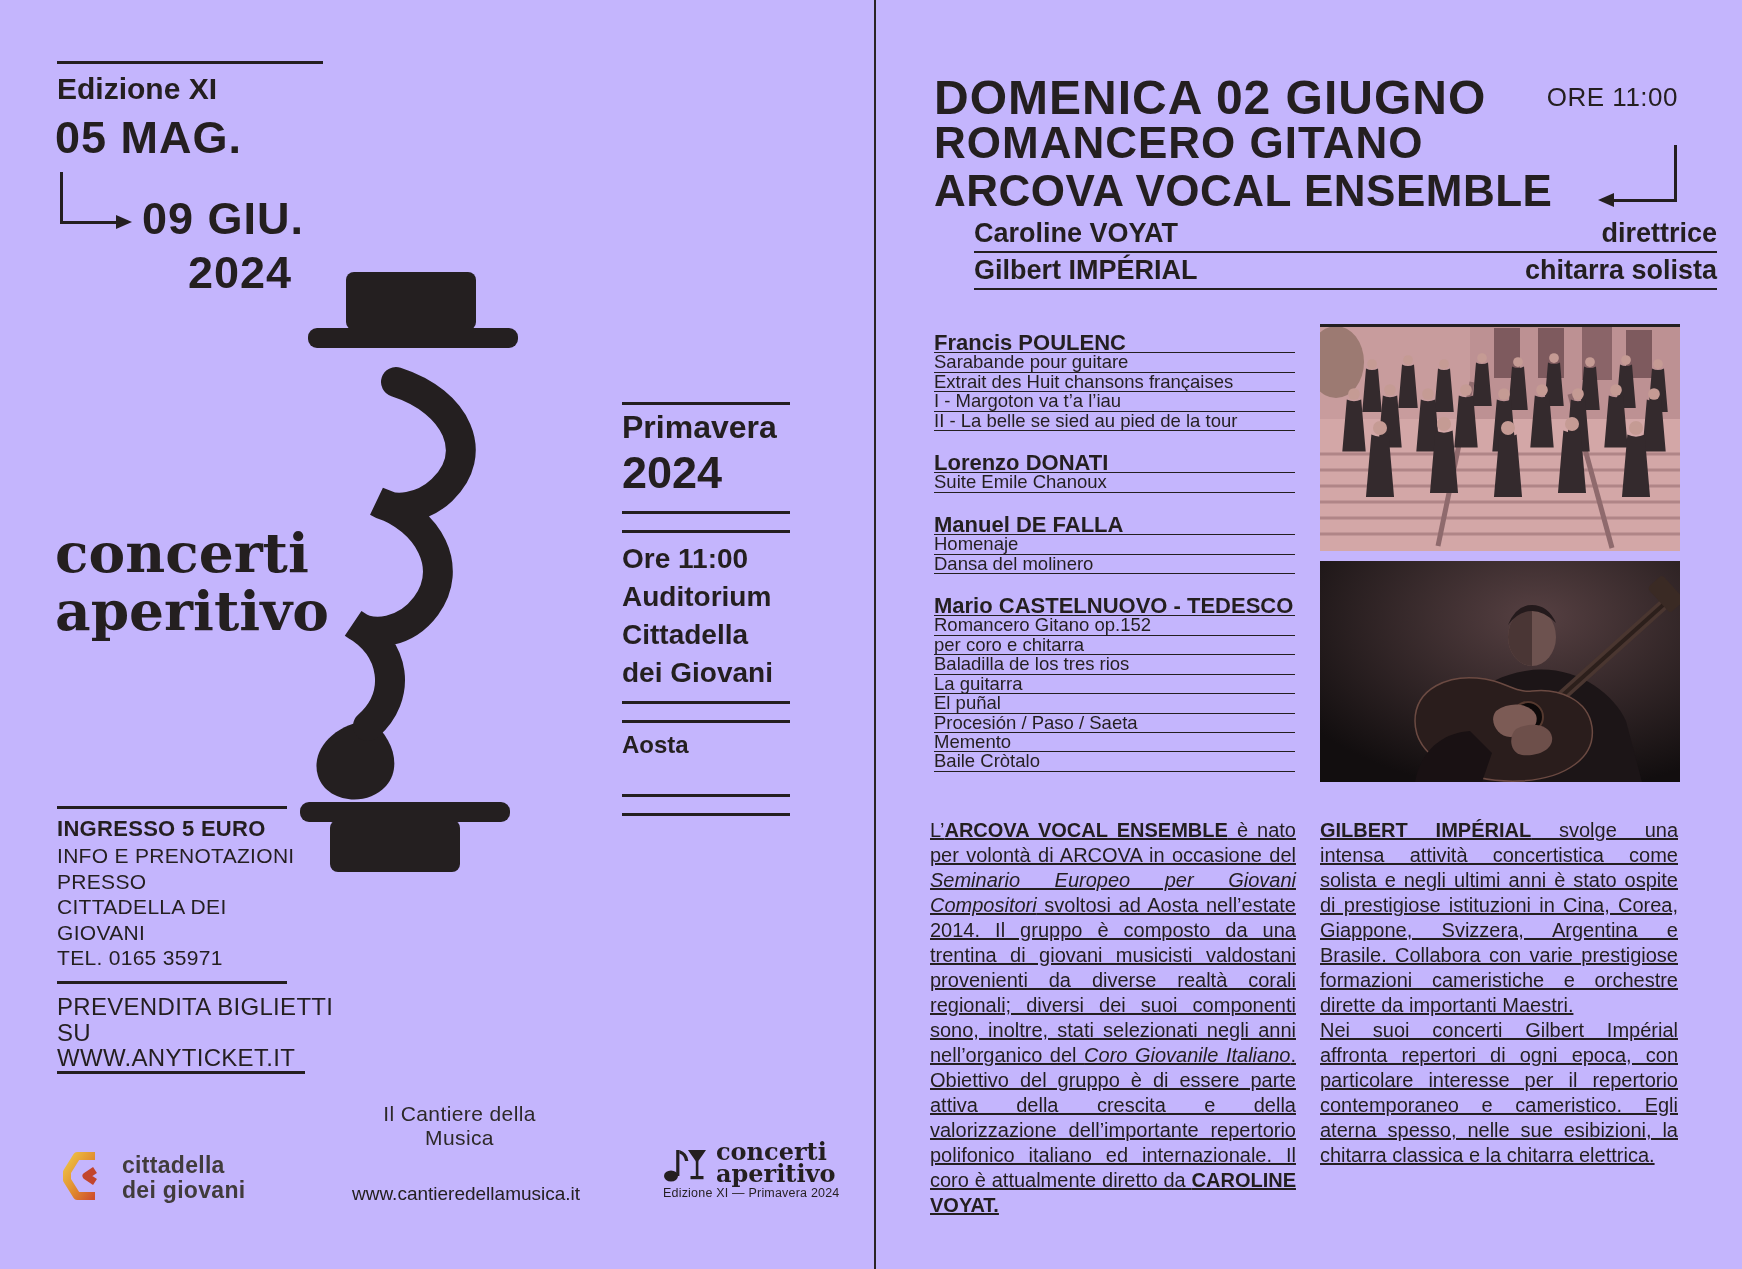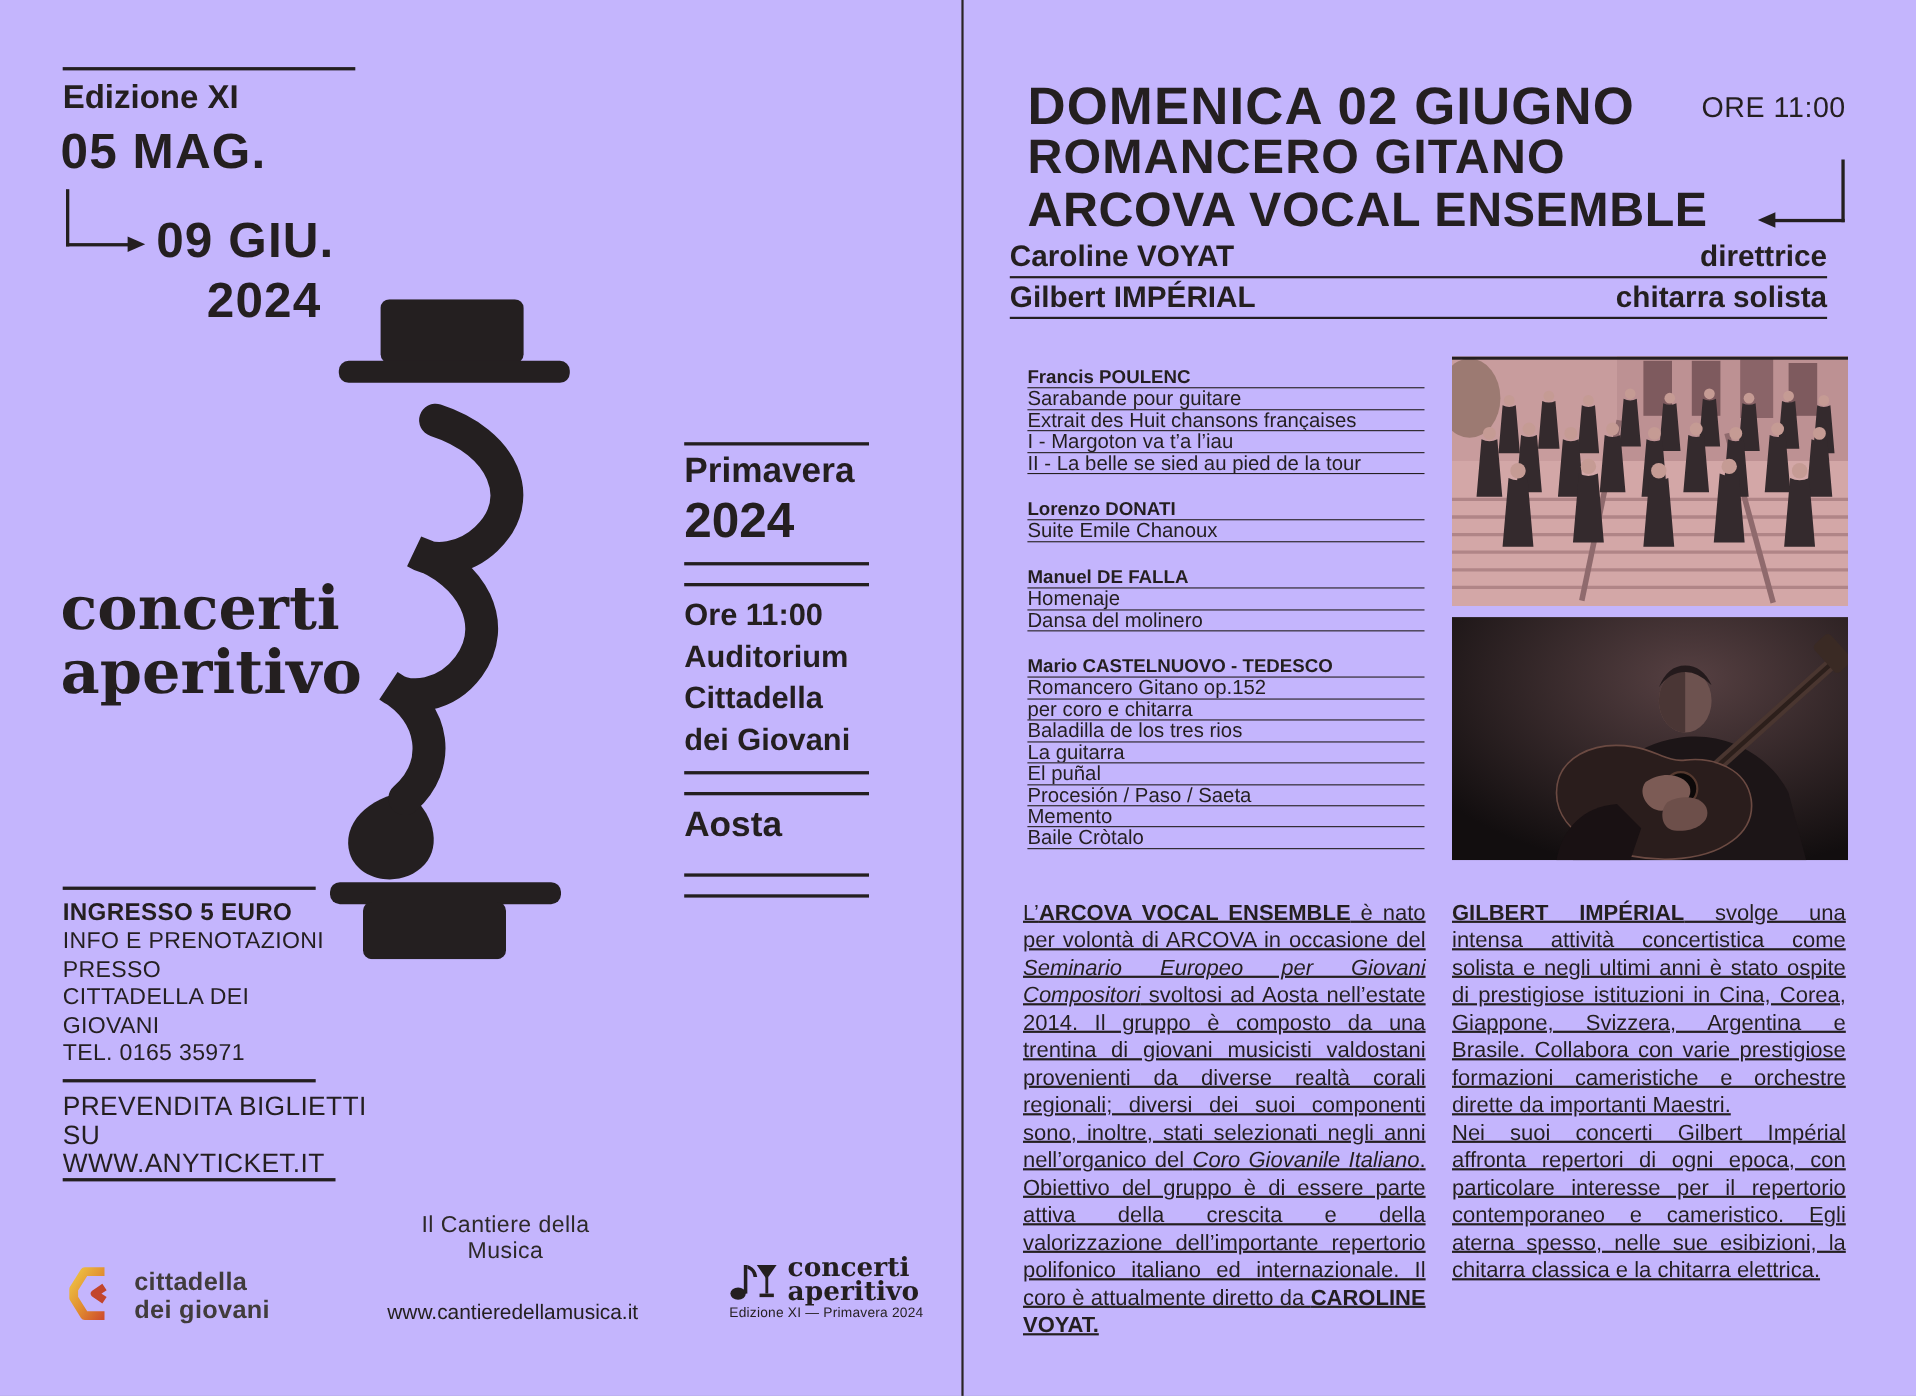--- a/index.html
+++ b/index.html
@@ -28,21 +28,21 @@
          font-size:55px;line-height:58px;}
 
   .season-rule{left:622px;width:168px;height:2.5px;}
   .sr-a{top:402px;} .sr-b1{top:511px;} .sr-b2{top:530px;}
   .sr-c1{top:701px;} .sr-c2{top:720px;} .sr-d1{top:794px;} .sr-d2{top:813px;}
   .season-name{left:622px;top:409px;font-size:32px;font-weight:700;}
   .season-year{left:622px;top:447px;font-size:45px;font-weight:700;}
   .season-time{left:622px;top:543px;font-size:28px;font-weight:700;}
   .season-venue{left:622px;top:578px;font-size:28px;font-weight:700;line-height:38px;}
   .season-venue span{display:block;}
-  .season-city{left:622px;top:731px;font-size:32px;font-weight:700;}
+  .season-city{left:622px;top:731px;font-size:24px;font-weight:700;}
 
   .info-rule-a{left:57px;top:806px;width:230px;height:2.5px;}
   .info-price{left:57px;top:816px;font-size:22px;font-weight:700;letter-spacing:.3px;}
   .info-lines{left:57px;top:843px;font-size:21px;line-height:25.5px;letter-spacing:.3px;}
   .info-lines span{display:block;}
   .info-rule-b{left:57px;top:981px;width:230px;height:2.5px;}
   .presale-lines{left:57px;top:994px;font-size:24px;line-height:25.5px;letter-spacing:.3px;}
   .presale-lines span{display:block;}
   .info-rule-c{left:57px;top:1071px;width:248px;height:2.5px;}
 
@@ -61,30 +61,30 @@
   
   .r-date{left:934px;top:70px;font-size:48px;font-weight:700;letter-spacing:1px;}
   .r-time{right:64px;top:82px;font-size:26px;letter-spacing:.5px;}
   .r-prog-title{left:934px;top:118px;font-size:44px;font-weight:700;letter-spacing:1px;}
   .r-ensemble{left:934px;top:166px;font-size:44px;font-weight:700;letter-spacing:.5px;}
   .rarrow-v{left:1674px;top:145px;width:3px;height:57px;}
   .rarrow-h{left:1612px;top:199px;width:65px;height:3px;}
   .rarrow-head{left:1598px;top:193px;width:0;height:0;border-right:16px solid #241f20;
                border-top:7.5px solid transparent;border-bottom:7.5px solid transparent;}
 
-  .credits{left:918px;top:216px;width:743px;}
+  .credits{left:974px;top:216px;width:743px;}
   .credit-row{display:flex;justify-content:space-between;align-items:flex-end;
               border-bottom:2.2px solid #241f20;height:33px;font-size:27px;font-weight:700;
               padding-bottom:2px;}
 
   .program{left:934px;top:334px;width:361px;}
   .prog-group{margin-bottom:23px;}
   .prog-row{font-size:18.5px;line-height:18.4px;border-bottom:1.4px solid #241f20;
             white-space:nowrap;overflow:hidden;}
-  .prog-composer{font-weight:700;font-size:17px;}
+  .prog-composer{font-weight:700;font-size:22px;}
 
   .photo-choir{left:1320px;top:324px;width:360px;height:227px;}
   .photo-guitar{left:1320px;top:561px;width:360px;height:221px;}
   .photo-choir svg,.photo-guitar svg,.glyph svg,.cit-icon svg,.ca-icon svg{display:block;width:100%;height:100%;}
 
   .bio{font-size:20px;line-height:25px;text-align:justify;white-space:pre-line;text-decoration:underline;}
   .bio-left{left:930px;top:818px;width:366px;}
   .bio-right{left:1320px;top:818px;width:358px;}
 </style>
 </head>

